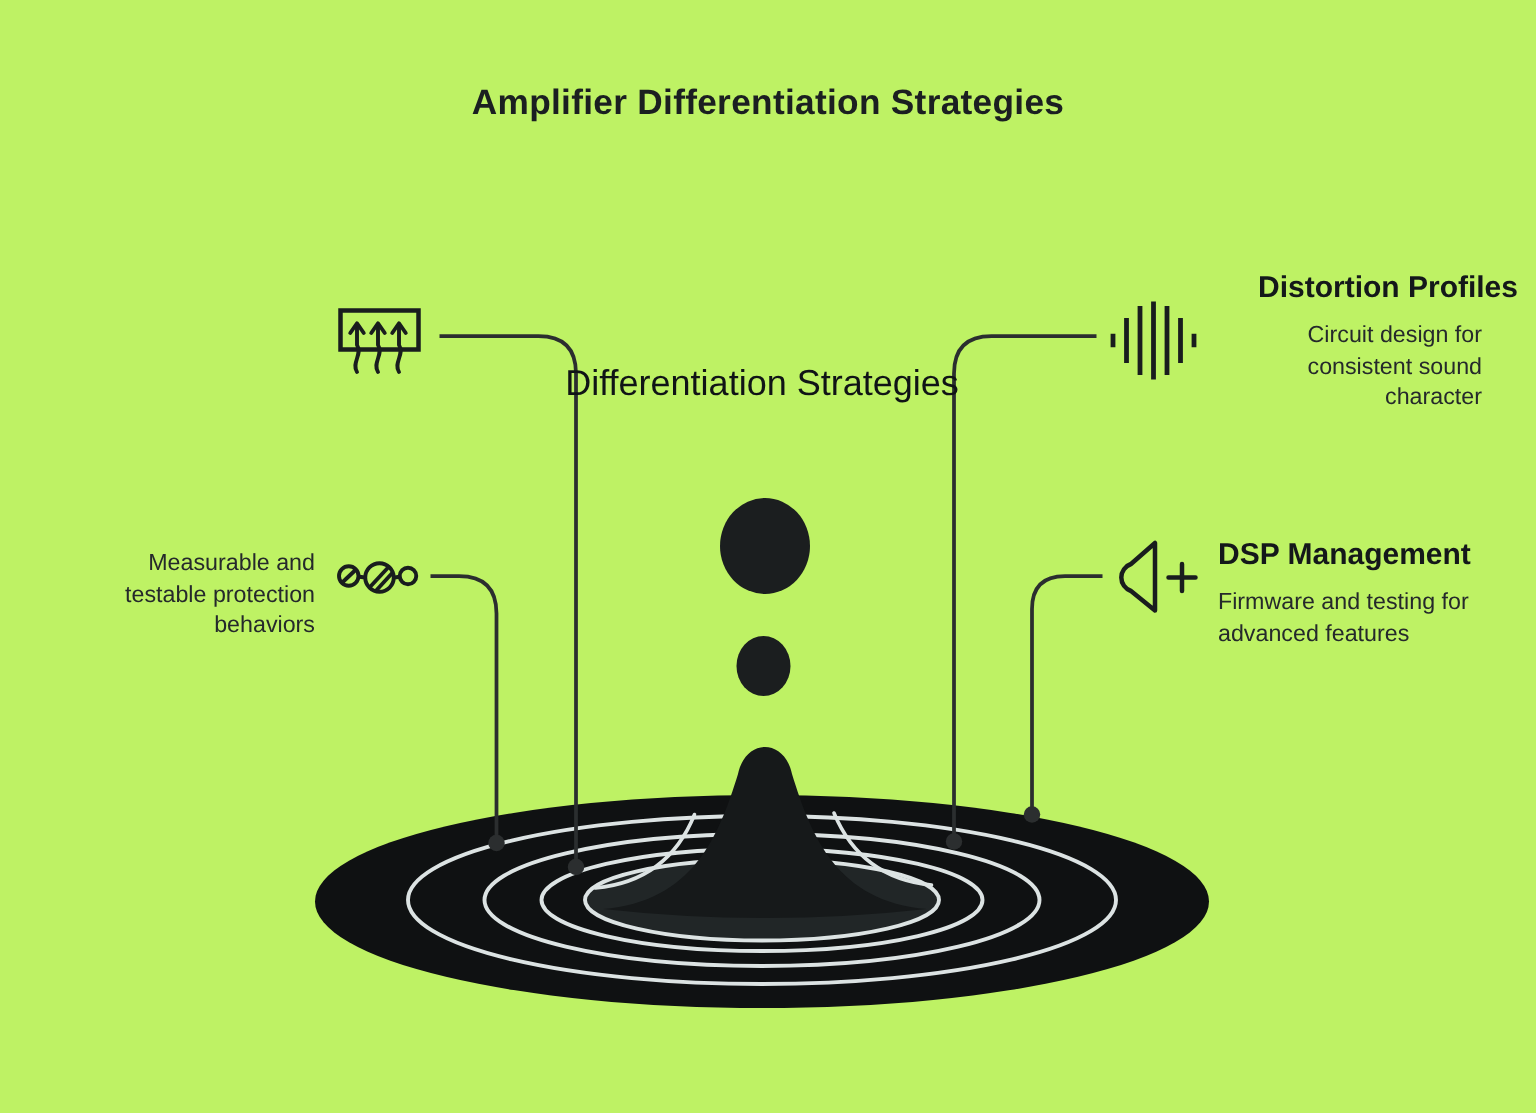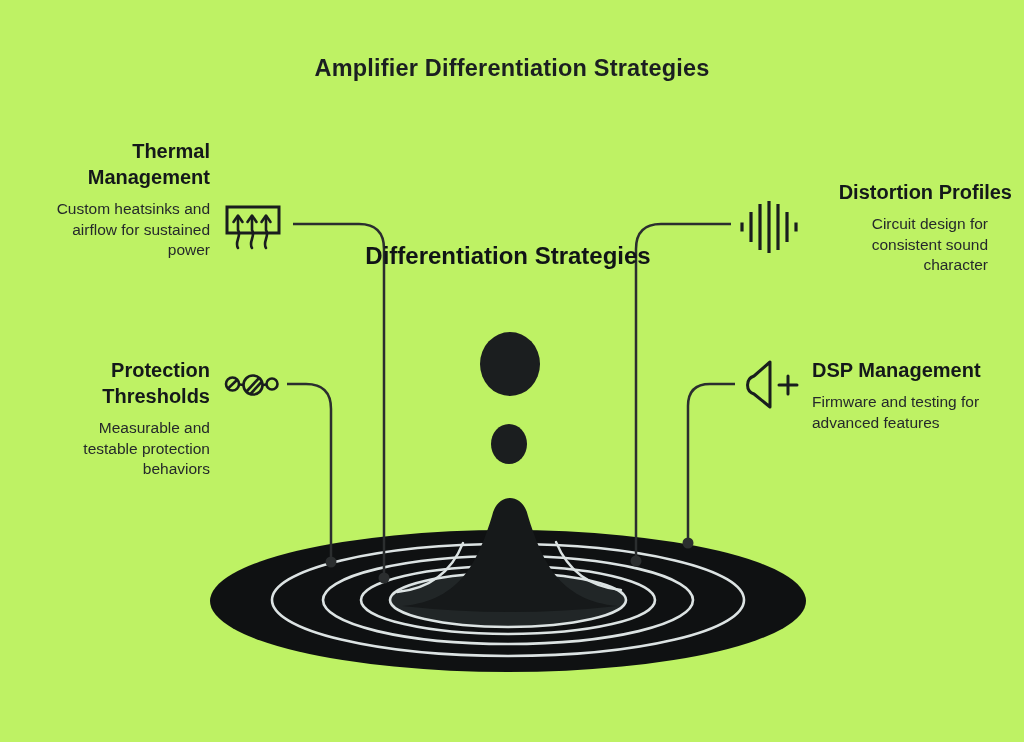--- a/index.html
+++ b/index.html
@@ -20,21 +20,21 @@
   #item-protection{left:35px;top:357px;width:175px;}
   #item-protection .item-desc{width:152px;margin-left:auto;}
   #item-distortion{left:812px;top:179px;width:200px;text-align:right;}
   #item-distortion .item-title{white-space:nowrap;}
   #item-distortion .item-desc{width:152px;margin-left:24px;}
   #item-dsp{left:812px;top:357px;width:200px;}
   #item-dsp .item-title{white-space:nowrap;}
   #item-dsp .item-desc{width:196px;}
   .center-label{
     position:absolute;left:358px;top:239px;width:300px;text-align:center;
-    font-size:24px;font-weight:bold;line-height:34px;color:#101416;
+    font-size:24px;font-weight:normal;line-height:34px;color:#101416;
   }
   svg.scene{position:absolute;left:0;top:0;}
 </style>
 </head>
 <body>
 
 <div class="canvas">
 
   <svg class="scene" width="1024" height="742" viewBox="0 0 1024 742">
 
@@ -102,27 +102,22 @@
     <g stroke="#191d1e" fill="none" stroke-width="3" stroke-linejoin="round">
       <path d="M 770,362 L 770,407 L 754,394 A 9.5,9.5 0 0 1 754,376 Z"></path>
       <path d="M 779,385 L 797,385 M 788,376 L 788,394" stroke-linecap="round"></path>
     </g>
   </svg>
 
   <div class="page-title">Amplifier Differentiation Strategies</div>
 
   <div class="center-label">Differentiation Strategies</div>
 
-  <div class="item left" id="item-thermal">
-    <div class="item-title">Thermal Management</div>
-    <div class="item-desc">Custom heatsinks and airflow for sustained power</div>
-  </div>
 
   <div class="item left" id="item-protection">
-    <div class="item-title">Protection Thresholds</div>
     <div class="item-desc">Measurable and testable protection behaviors</div>
   </div>
 
   <div class="item right" id="item-distortion">
     <div class="item-title">Distortion Profiles</div>
     <div class="item-desc">Circuit design for consistent sound character</div>
   </div>
 
   <div class="item right" id="item-dsp">
     <div class="item-title">DSP Management</div>

